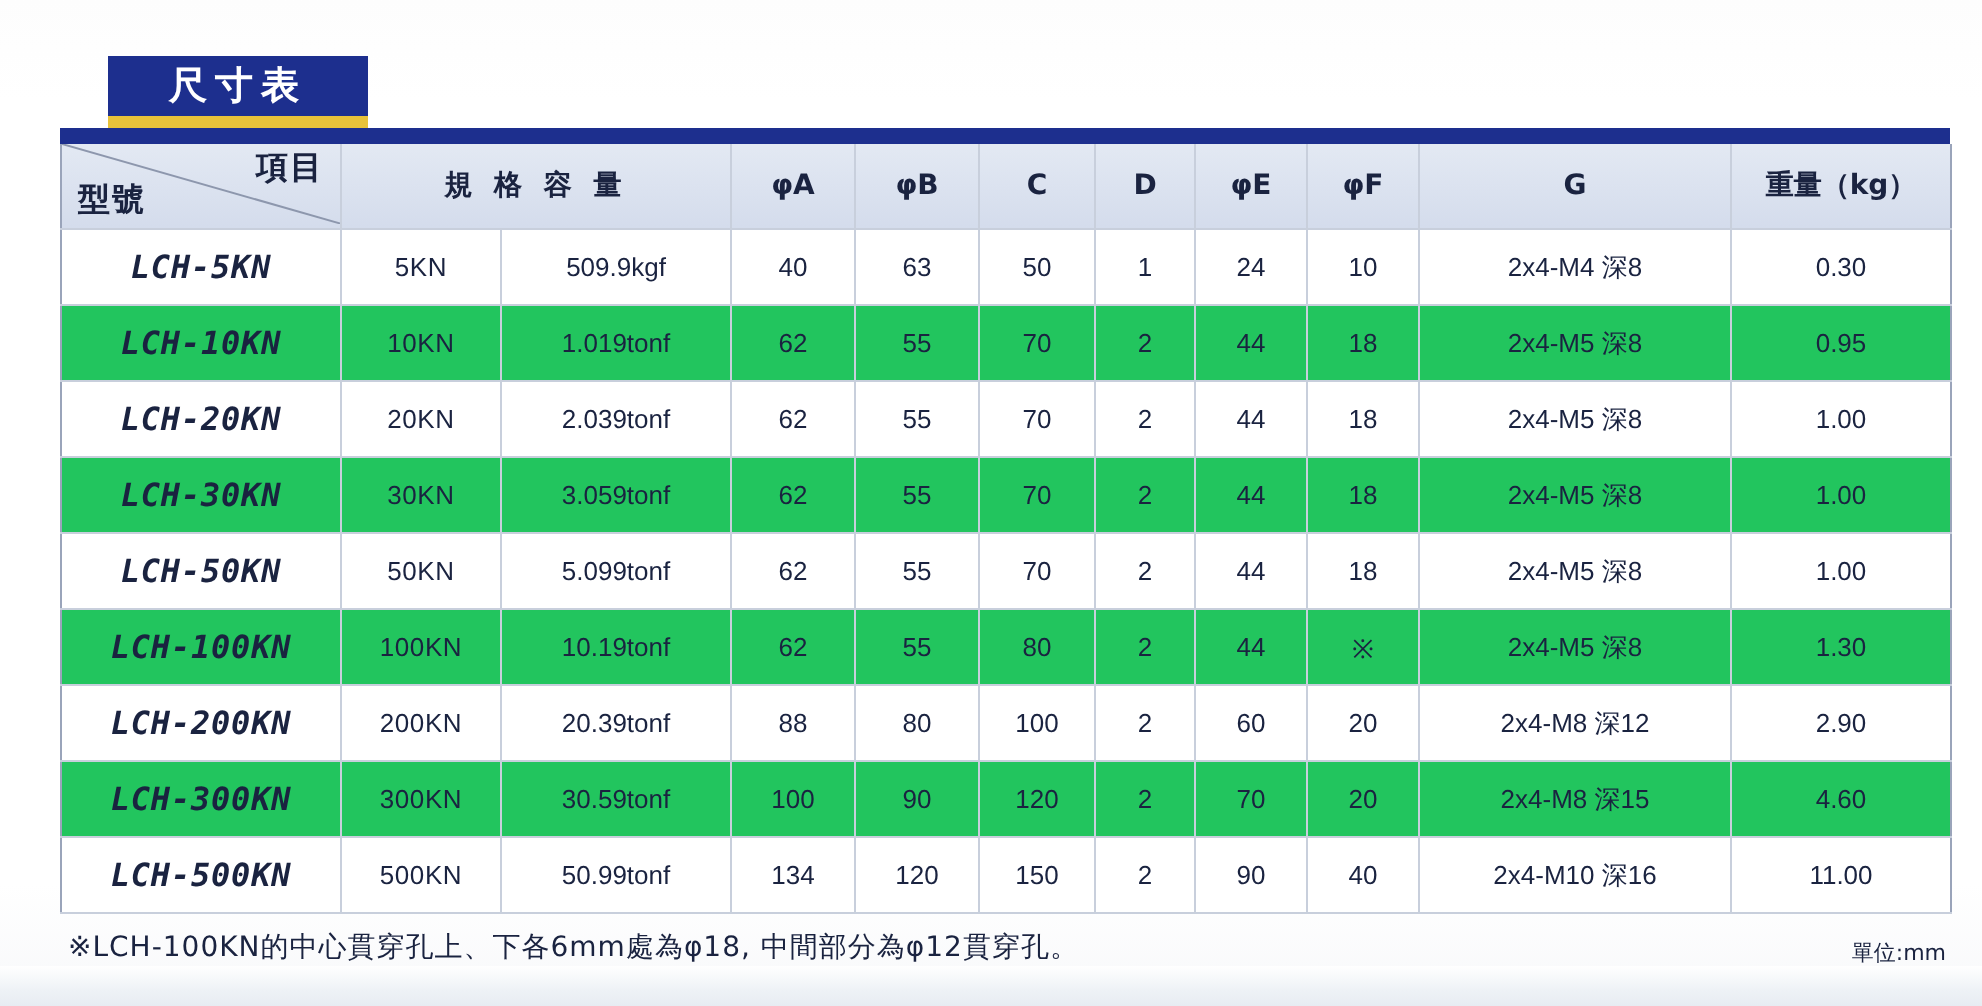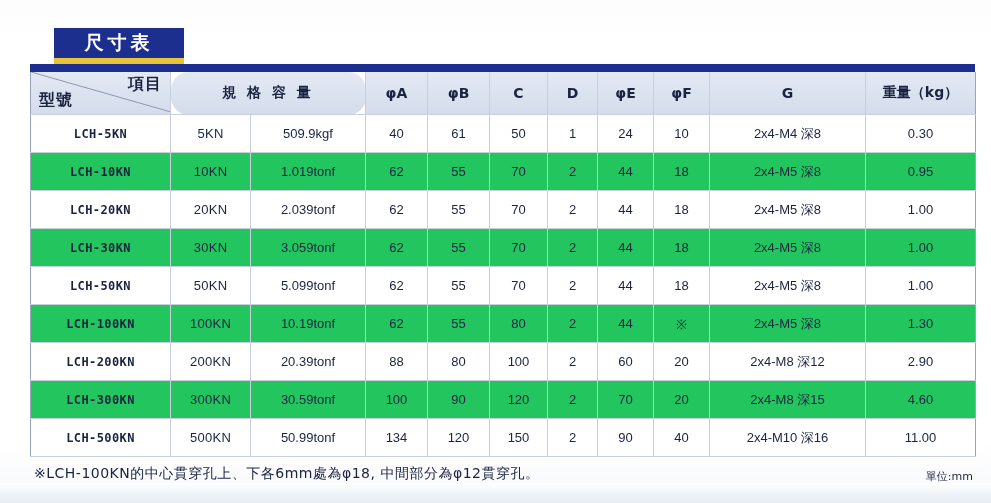--- a/index.html
+++ b/index.html
@@ -123,30 +123,30 @@
   tbody td {
     height: 35px;
     background: #ffffff;
   }
   tbody tr.alt td {
     background: #22c55e;
     text-align: center;
   }
   td.model {
     font-weight: bold;
-    font-size: 12px;
+    font-size: 16px;
     letter-spacing: 0.4px;
     font-family: "DejaVu Sans Mono", "Liberation Mono", monospace;
+    font-style: italic;
   }
   td.cap-left {
     letter-spacing: 0.3px;
   }
   .spec-head {
     letter-spacing: 3px;
-    border-radius: 18px;
   }
   .phi {
     font-family: "DejaVu Sans", sans-serif;
   }
   .footnote-row {
     position: relative;
     width: 945px;
     margin-top: 4px;
     height: 30px;
   }
@@ -214,21 +214,21 @@
         <th>G</th>
         <th>重量（kg）</th>
       </tr>
     </thead>
     <tbody>
       <tr>
         <td class="model">LCH-5KN</td>
         <td class="cap-left">5KN</td>
         <td>509.9kgf</td>
         <td>40</td>
-        <td>61</td>
+        <td>63</td>
         <td>50</td>
         <td>1</td>
         <td>24</td>
         <td>10</td>
         <td>2x4-M4  深8</td>
         <td>0.30</td>
       </tr>
       <tr class="alt">
         <td class="model">LCH-10KN</td>
         <td class="cap-left">10KN</td>

